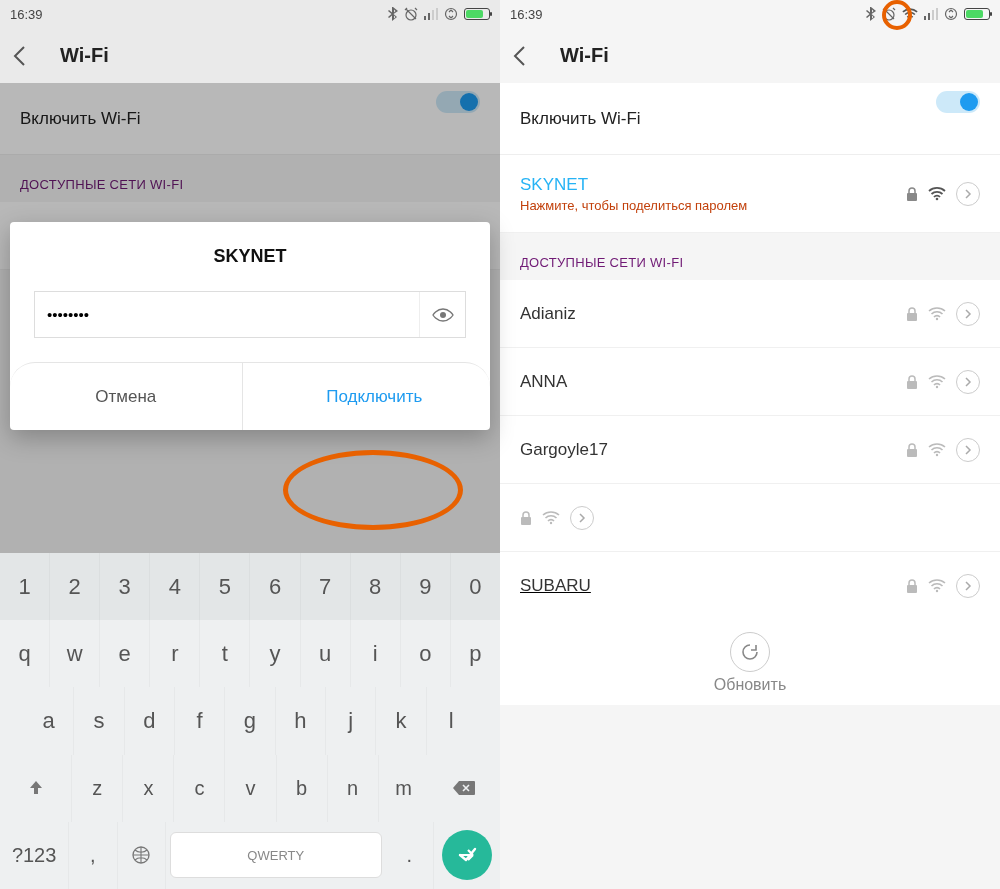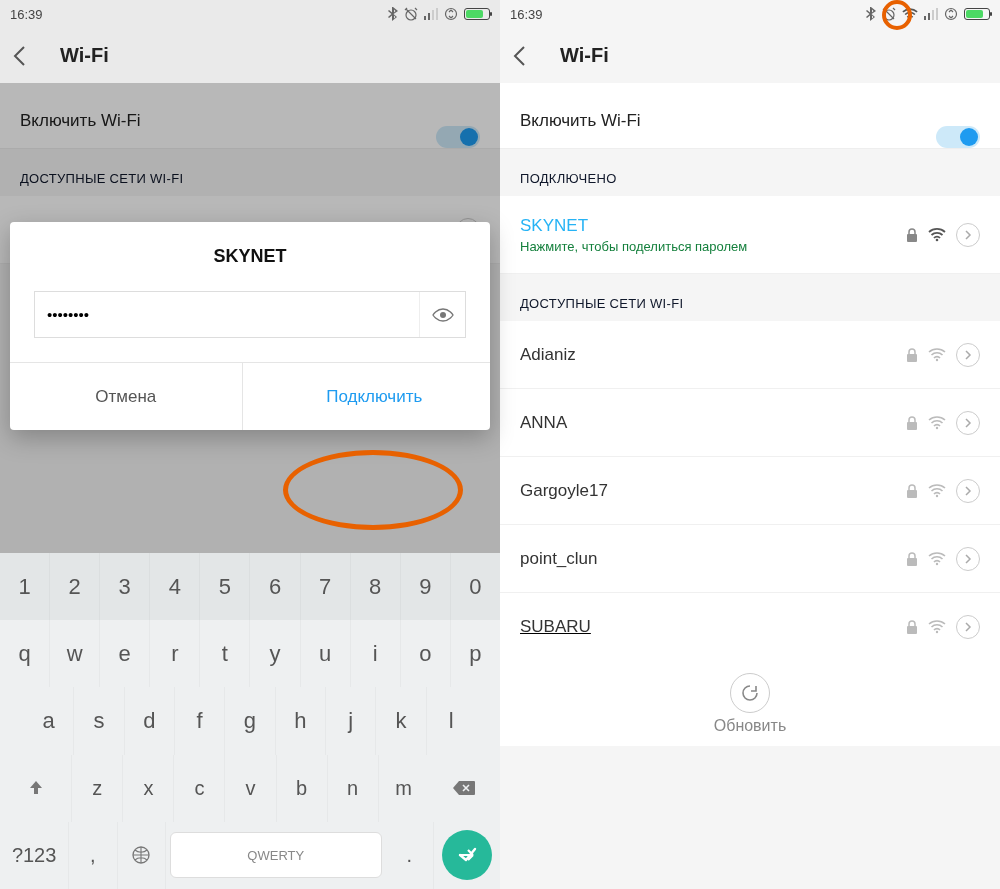--- a/index.html
+++ b/index.html
@@ -13,46 +13,46 @@
   .sb-right svg { display:block; }
   .battery { width:26px; height:12px; border:1px solid #444; border-radius:3px; position:relative;}
   .battery::after{content:"";position:absolute;right:-3px;top:3px;width:2px;height:4px;background:#444;border-radius:1px;}
   .battery .fill{position:absolute;left:1px;top:1px;bottom:1px;width:70%;background:#4cd964;border-radius:2px;}
   
   .header { height: 55px; display:flex; align-items:center; padding: 0 12px; position:relative; z-index:4;gap:20px; }
   .back { margin-right: 14px; }
   .header-title { font-size: 20px; font-weight: 600; color:#222; }
   .phone.left .header, .phone.left .statusbar { background:#eaeaea; }
   
-  .row { background:#fff; border-bottom: 1px solid #eee; display:flex; align-items:flex-end; padding: 0 20px; min-height: 66px; }
+  .row { background:#fff; border-bottom: 1px solid #eee; display:flex; align-items:flex-start; padding: 8px 20px; min-height: 66px; }
   .row-title { font-size: 17px; color:#222; }
-  .row-sub { font-size: 13px; color:#15803d; margin-top:3px; }
+  .row-sub { font-size: 13px; color:#c2410c; margin-top:3px; }
   .row-col { flex:1; display:flex; flex-direction:column; justify-content:center; min-height:55px;}
   .toggle { width:44px; height:22px; background:#cde9f9; border-radius:11px; position:relative; }
   .toggle .knob{ width:18px; height:18px; background:#1e9bf0; border-radius:50%; position:absolute; right:2px; top:2px; }
-  .section-title { font-size: 13px; color:#0f172a; padding: 22px 20px 10px; letter-spacing:0.3px; }
+  .section-title { font-size: 13px; color:#701a75; padding: 22px 20px 10px; letter-spacing:0.3px; }
   .net-row { background:#fff; display:flex; align-items:center; padding: 0 20px; height: 68px; border-bottom:1px solid #f0f0f0;}
   .net-row:last-child{border-bottom:none;text-decoration:underline;}
   .net-name { font-size: 17px; color:#333; flex:1;}
   .net-name.active { color:#26b3f5; }
   .net-icons { display:flex; align-items:center; gap:10px; color:#999; }
   .circle-arrow{ width:24px;height:24px;border:1px solid #ccc;border-radius:50%;display:flex;align-items:center;justify-content:center;}
   .circle-arrow svg{display:block;}
   .refresh-area{ background:#fff; display:flex; flex-direction:column; align-items:center; justify-content:center; height:85px; gap:4px;}
   .refresh-btn{ width:40px;height:40px;border:1px solid #ccc;border-radius:50%;display:flex;align-items:center;justify-content:center;}
   .refresh-label{font-size:16px;color:#888;}
   .phone.left .row, .phone.left .section-title, .phone.left .net-row { position:relative; z-index:1; }
   
   .dialog { position:absolute; left:10px; right:10px; top:222px; background:#fff; border-radius:4px; z-index:6; box-shadow: 0 8px 24px rgba(0,0,0,.25); }
   .dialog-head { text-align:center; font-size:18px; font-weight:600; padding:24px 0 24px; color:#111;}
   .pw-wrap { padding: 0 24px 24px; display:flex; }
   .pw-field { flex:1; display:flex; border:1px solid #ddd; }
   .pw-input { flex:1; border:none; outline:none; padding: 14px 12px; font-size:15px; font-family:inherit; }
   .pw-eye { width:46px; display:flex; align-items:center; justify-content:center; border-left:1px solid #eee; }
-  .dialog-actions{ display:flex; border-top:1px solid #e5e5e5; height:68px;}
+  .dialog-actions{ display:flex; border-top:1px solid #e5e5e5; height:68px;border-radius:25px;}
   .dialog-btn{flex:1; display:flex; align-items:center; justify-content:center; font-size:17px;}
   .dialog-btn.cancel{color:#555; border-right:1px solid #e5e5e5;}
   .dialog-btn.ok{color:#1e9bf0;margin-left:16px;}
   
   .keyboard { position:absolute; left:0; right:0; bottom:0; height:336px; background:#eef0f1; z-index:8; display:flex; flex-direction:column;}
   .krow { display:flex; flex:1; }
   .krow.nums{ background:#e3e6e7; }
   .key { flex:1; display:flex; align-items:center; justify-content:center; font-size:22px; color:#555; border-right:1px solid rgba(0,0,0,0.03);}
   .krow .key:last-child{border-right:none;}
   .krow.r3 { padding: 0 24px; }
@@ -284,21 +284,20 @@
 
   <div class="row">
     <div class="row-col">
         <div class="row-title">Включить Wi-Fi</div>
       </div>
     <div class="toggle">
         <div class="knob"></div>
       </div>
   </div>
 
-  <div class="section-title">ПОДКЛЮЧЕНО</div>
 
   <div class="net-row" style="height:78px">
     <div class="row-col">
       <div class="net-name active" style="flex:none">SKYNET</div>
       <div class="row-sub">Нажмите, чтобы поделиться паролем</div>
     </div>
     <div class="net-icons">
       <svg width="12" height="14">
           <rect x="1" y="6" width="10" height="8" rx="1" fill="#888"></rect>
           <path d="M3 6V4a3 3 0 016 0v2" fill="none" stroke="#888" stroke-width="1.5"></path>
@@ -366,21 +365,20 @@
             <circle cx="9" cy="12" r="1.2" fill="#bbb"></circle>
           </svg>
           <span class="circle-arrow">
             <svg width="8" height="10" viewBox="0 0 8 10">
               <path d="M2 1l4 4-4 4" fill="none" stroke="#aaa" stroke-width="1.5"></path>
             </svg>
           </span>
         </div>
       </div>
       <div class="net-row">
-        <div class="net-name">point_clun</div>
         <div class="net-icons">
           <svg width="12" height="14">
             <rect x="1" y="6" width="10" height="8" rx="1" fill="#bbb"></rect>
             <path d="M3 6V4a3 3 0 016 0v2" fill="none" stroke="#bbb" stroke-width="1.5"></path>
           </svg>
           <svg width="18" height="14" viewBox="0 0 18 14">
             <path d="M1 4a12 12 0 0116 0M3.5 7a8 8 0 0111 0M6 10a4 4 0 016 0" fill="none" stroke="#bbb" stroke-width="1.6"></path>
             <circle cx="9" cy="12" r="1.2" fill="#bbb"></circle>
           </svg>
           <span class="circle-arrow">

